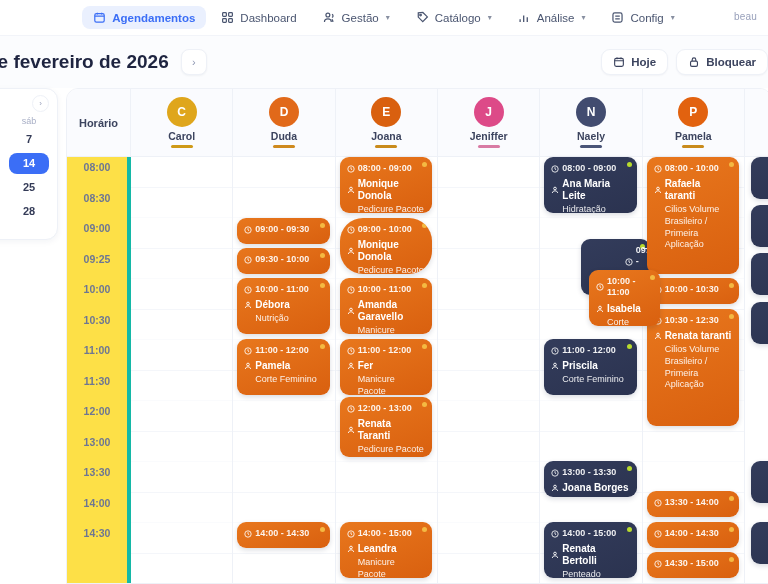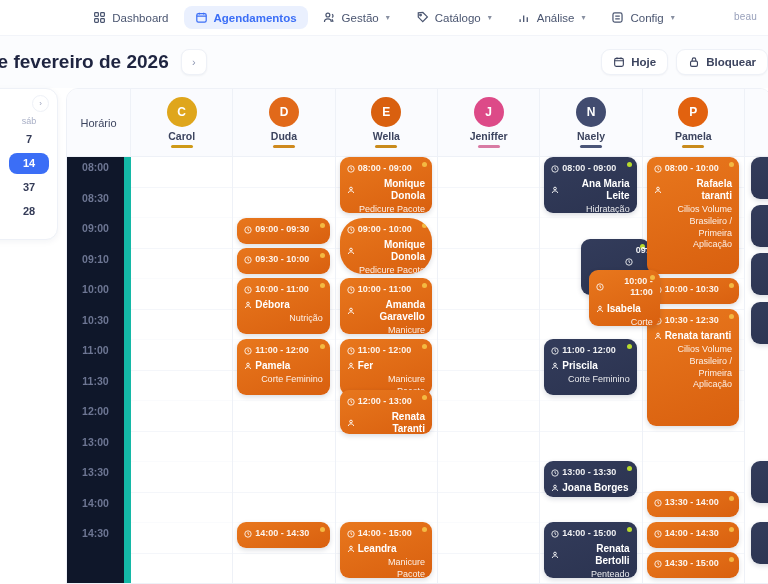--- a/index.html
+++ b/index.html
@@ -116,53 +116,52 @@
     overflow: hidden;
   }
   .grid-header {
     display: flex; height: 68px;
     background: #fafbfe;
     border-bottom: 1px solid #eef1f7;
   }
   .col-time-h {
     width: 64px; flex: 0 0 64px;
     display: flex; align-items: center; justify-content: center;
-    font-size: 11px; font-weight: 400; color: #3c445f;
+    font-size: 11px; font-weight: 700; color: #3c445f;
     border-right: 1px solid #eef1f7;
   }
   .staff-col-h {
     flex: 1 1 0;
     border-right: 1px solid #eef1f7;
     display: flex; flex-direction: column; align-items: center;
     justify-content: center; gap: 3px;
   }
   .avatar {
     width: 30px; height: 30px; border-radius: 50%;
     display: flex; align-items: center; justify-content: center;
     color: #fff; font-size: 12px; font-weight: 700;
   }
   .staff-name { font-size: 10.5px; color: #3c445f; font-weight: 600; text-align: right; }
   .staff-bar { width: 22px; height: 2.5px; border-radius: 2px; }
 
   .grid-body { display: flex; height: 428px; }
   .col-time {
     width: 64px; flex: 0 0 64px;
-    border-right: 7px solid #14b8a6;
-    background: #0f172a;
+    border-right: 4px solid #14b8a6;
+    background: #fde047;
   }
   .tslot {
     height: 30.5px;
     display: flex; align-items: flex-start; justify-content: center;
     padding-top: 4px;
     font-size: 10.5px; color: #6d7693; font-weight: 600;
   }
   .staff-col {
     flex: 1 1 0; position: relative;
     border-right: 1px solid #eef1f7;
-    text-align: right;
   }
   .rowline { height: 30.5px; border-bottom: 1px solid #f4f6fa; }
   .rowline.half { border-bottom: 1px solid #fafbfd; }
 
   
   .appt {
     position: absolute; left: 4px; right: 5px;
     border-radius: 9px;
     padding: 6px 7px;
     color: #ffffff;
@@ -199,41 +198,41 @@
     flex: 0 0 26px; position: relative;
     border-right: 1px solid #eef1f7;
   }
   .cut-col .appt { left: 6px; right: -46px; }
 </style>
 </head>
 <body>
 
 <div class="topnav">
   <div class="nav-items">
+
+    <div class="nav-item active">
+      <span class="ic">
+        <svg viewBox="0 0 16 16" fill="none" stroke="currentColor" stroke-width="1.5">
+          <rect x="2.2" y="3.2" width="11.6" height="10.6" rx="2"></rect>
+            <path d="M2.2 6.4h11.6M5.4 2v2.4M10.6 2v2.4"></path>
+        </svg>
+      </span>
+      <span>Agendamentos</span>
+    </div>
 
     <div class="nav-item">
       <span class="ic">
         <svg viewBox="0 0 16 16" fill="none" stroke="currentColor" stroke-width="1.5">
           <rect x="2" y="2" width="4.6" height="4.6" rx="1"></rect>
             <rect x="9.4" y="2" width="4.6" height="4.6" rx="1"></rect>
           <rect x="2" y="9.4" width="4.6" height="4.6" rx="1"></rect>
             <rect x="9.4" y="9.4" width="4.6" height="4.6" rx="1"></rect>
         </svg>
       </span>
       <span>Dashboard</span>
-    </div>
-
-    <div class="nav-item active">
-      <span class="ic">
-        <svg viewBox="0 0 16 16" fill="none" stroke="currentColor" stroke-width="1.5">
-          <rect x="2.2" y="3.2" width="11.6" height="10.6" rx="2"></rect>
-            <path d="M2.2 6.4h11.6M5.4 2v2.4M10.6 2v2.4"></path>
-        </svg>
-      </span>
-      <span>Agendamentos</span>
     </div>
 
     <div class="nav-item">
       <span class="ic">
         <svg viewBox="0 0 16 16" fill="none" stroke="currentColor" stroke-width="1.5">
           <circle cx="6" cy="5" r="2.4"></circle>
             <path d="M1.8 13.4c0-2.4 1.9-3.8 4.2-3.8s4.2 1.4 4.2 3.8"></path>
             <path d="M11 4.2a2 2 0 0 1 0 3.8M12.2 13.4c0-1.6-.5-2.6-1.4-3.3"></path>
         </svg>
       </span>
@@ -313,21 +312,21 @@
       </div>
     </div>
     <div class="mini-grid">
       <div class="mini-dow">sex</div>
       <div class="mini-dow">sáb</div>
       <div class="mini-day">6</div>
       <div class="mini-day">7</div>
       <div class="mini-day">13</div>
       <div class="mini-day sel">14</div>
       <div class="mini-day">20</div>
-      <div class="mini-day">37</div>
+      <div class="mini-day">25</div>
       <div class="mini-day">27</div>
       <div class="mini-day">28</div>
     </div>
   </div>
 
   <div class="grid-card">
 
     <div class="grid-header">
       <div class="col-time-h">Horário</div>
       <div id="staff-headers" style="display:flex;flex:1 1 0;">
@@ -336,21 +335,21 @@
             <div class="staff-name">Carol</div>
             <div class="staff-bar" style="background:#cf9a18"></div>
           </div>
           <div class="staff-col-h">
             <div class="avatar" style="background:#e1691a">D</div>
             <div class="staff-name">Duda</div>
             <div class="staff-bar" style="background:#cf8a1e"></div>
           </div>
           <div class="staff-col-h">
             <div class="avatar" style="background:#d9600f">E</div>
-            <div class="staff-name">Wella</div>
+            <div class="staff-name">Joana</div>
             <div class="staff-bar" style="background:#c98b1c"></div>
           </div>
           <div class="staff-col-h">
             <div class="avatar" style="background:#dd4a88">J</div>
             <div class="staff-name">Jeniffer</div>
             <div class="staff-bar" style="background:#d87ba4"></div>
           </div>
           <div class="staff-col-h">
             <div class="avatar" style="background:#424c70">N</div>
             <div class="staff-name">Naely</div>
@@ -363,21 +362,21 @@
           </div>
         </div>
       <div class="staff-col-h" style="flex:0 0 26px;"></div>
     </div>
 
     <div class="grid-body">
       <div class="col-time" id="time-column">
           <div class="tslot">08:00</div>
           <div class="tslot">08:30</div>
           <div class="tslot">09:00</div>
-          <div class="tslot">09:10</div>
+          <div class="tslot">09:25</div>
           <div class="tslot">10:00</div>
           <div class="tslot">10:30</div>
           <div class="tslot">11:00</div>
           <div class="tslot">11:30</div>
           <div class="tslot">12:00</div>
           <div class="tslot">13:00</div>
           <div class="tslot">13:30</div>
           <div class="tslot">14:00</div>
           <div class="tslot">14:30</div>
         </div>
@@ -560,21 +559,21 @@
               </div>
               <div class="nm">
                 <svg class="usr" viewBox="0 0 16 16" fill="none" stroke="currentColor" stroke-width="1.8">
                   <circle cx="8" cy="5" r="2.7"></circle>
                   <path d="M2.8 14c0-2.8 2.3-4.3 5.2-4.3s5.2 1.5 5.2 4.3"></path>
                 </svg>
                 <span>Fer</span>
               </div>
               <div class="sv">Manicure Pacote</div>
             </div>
-            <div class="appt orange" style="top: 233px; height: 44px;">
+            <div class="appt orange" style="top: 240px; height: 60px;">
               <span class="dot"></span>
               <div class="t">
                 <svg class="clock" viewBox="0 0 16 16" fill="none" stroke="currentColor" stroke-width="1.8">
                   <circle cx="8" cy="8" r="6.4"></circle>
                   <path d="M8 4.4V8l2.4 1.6"></path>
                 </svg>
                 <span>12:00 - 13:00</span>
               </div>
               <div class="nm">
                 <svg class="usr" viewBox="0 0 16 16" fill="none" stroke="currentColor" stroke-width="1.8">

